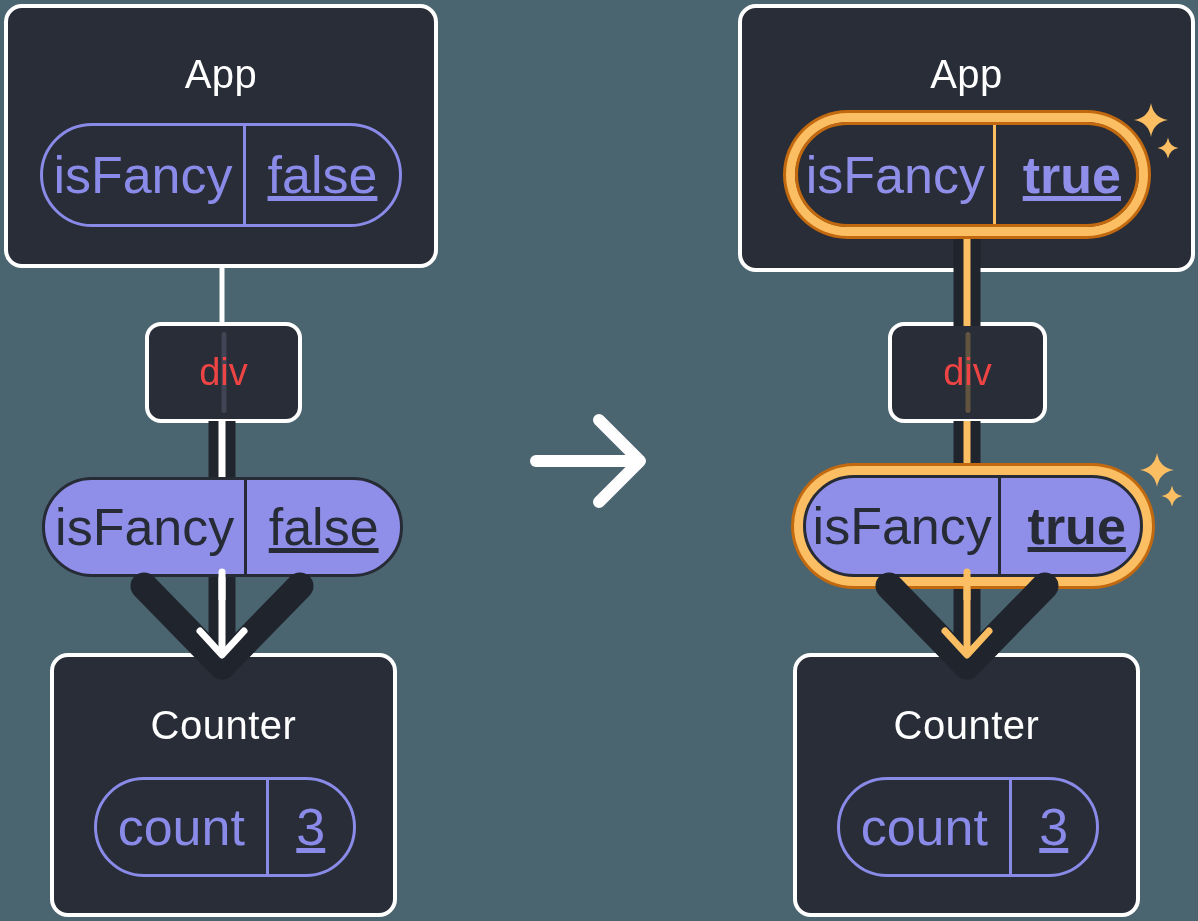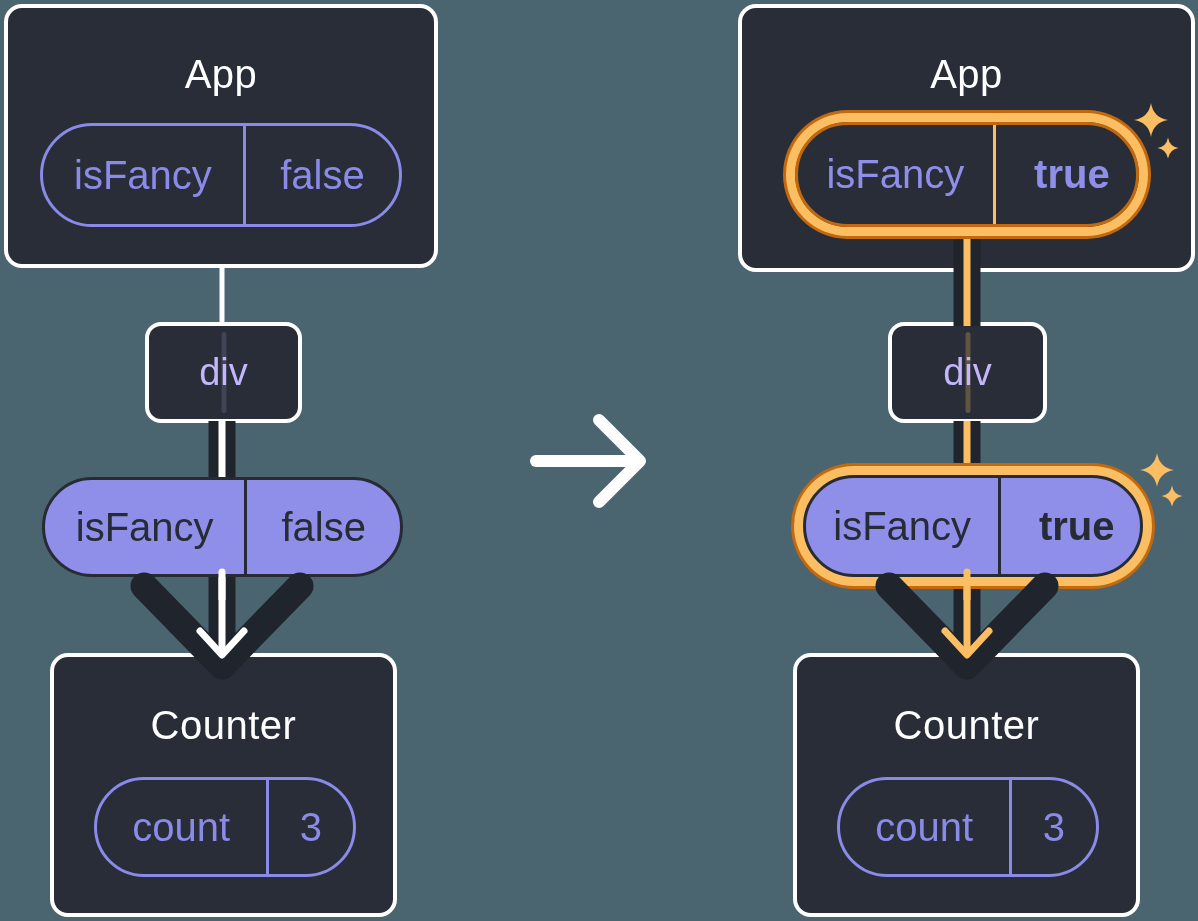--- a/index.html
+++ b/index.html
@@ -12,34 +12,34 @@
 
   .card{
     position:absolute;background:#282D37;border:4px solid #ffffff;
     border-radius:18px;box-sizing:border-box;z-index:2;
   }
   .card.node{border-radius:16px;display:flex;align-items:center;justify-content:center;}
   .card-title{
     position:absolute;left:0;right:0;text-align:center;color:#ffffff;
     font-size:40px;font-weight:500;letter-spacing:0.5px;z-index:2;
   }
-  .node-label{color:#c4b5fd;font-size:38px;font-weight:500;position:relative;z-index:2;}
+  .node-label{color:#ef4444;font-size:38px;font-weight:500;position:relative;z-index:2;}
   .thread{
     position:absolute;left:50%;top:6px;bottom:6px;width:5px;
     transform:translateX(-50%);z-index:1;border-radius:3px;
   }
   .thread.dim-purple{background:rgba(190,195,235,0.16);}
   .thread.dim-orange{background:rgba(248,185,95,0.28);}
 
   .pill{
     position:absolute;display:flex;align-items:stretch;border-radius:999px;
-    box-sizing:border-box;font-size:40px;z-index:4;
+    box-sizing:border-box;font-size:52px;z-index:4;
   }
   .pill .cell{display:flex;align-items:center;justify-content:center;box-sizing:border-box;}
-  .pill .cell.value{flex:1 1 auto;}
+  .pill .cell.value{flex:1 1 auto;text-decoration:underline;}
   .pill.outline{border:3px solid #8A8AE8;color:#8A8AE8;}
   .pill.outline .cell.name{border-right:3px solid #8A8AE8;}
   .pill.filled{background:#8F8FEA;border:3px solid #262B35;color:#262B35;}
   .pill.filled .cell.name{border-right:3px solid #262B35;}
   .pill.fancy-outline{border:3px solid #C2690F;color:#8F8FEA;}
   .pill.fancy-outline .cell.name{border-right:3px solid #FBBE62;}
   .pill.glow{box-shadow:0 0 0 9px #FBBE62, 0 0 0 12px #C2690F;}
   .split-57 .cell.name{flex:0 0 57%;}
   .split-585 .cell.name{flex:0 0 58.5%;}
   .split-67 .cell.name{flex:0 0 67%;}

